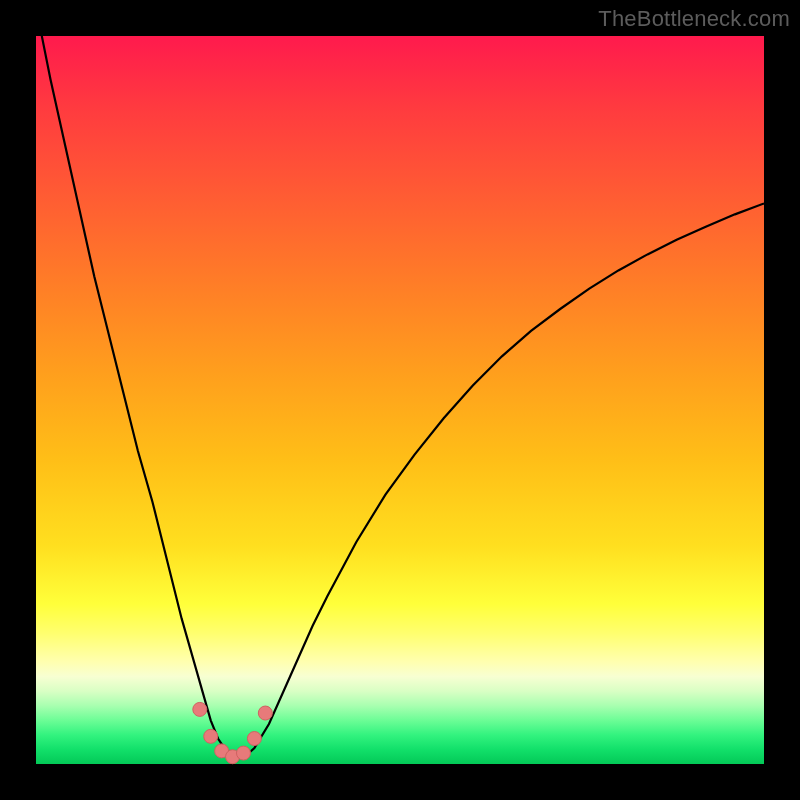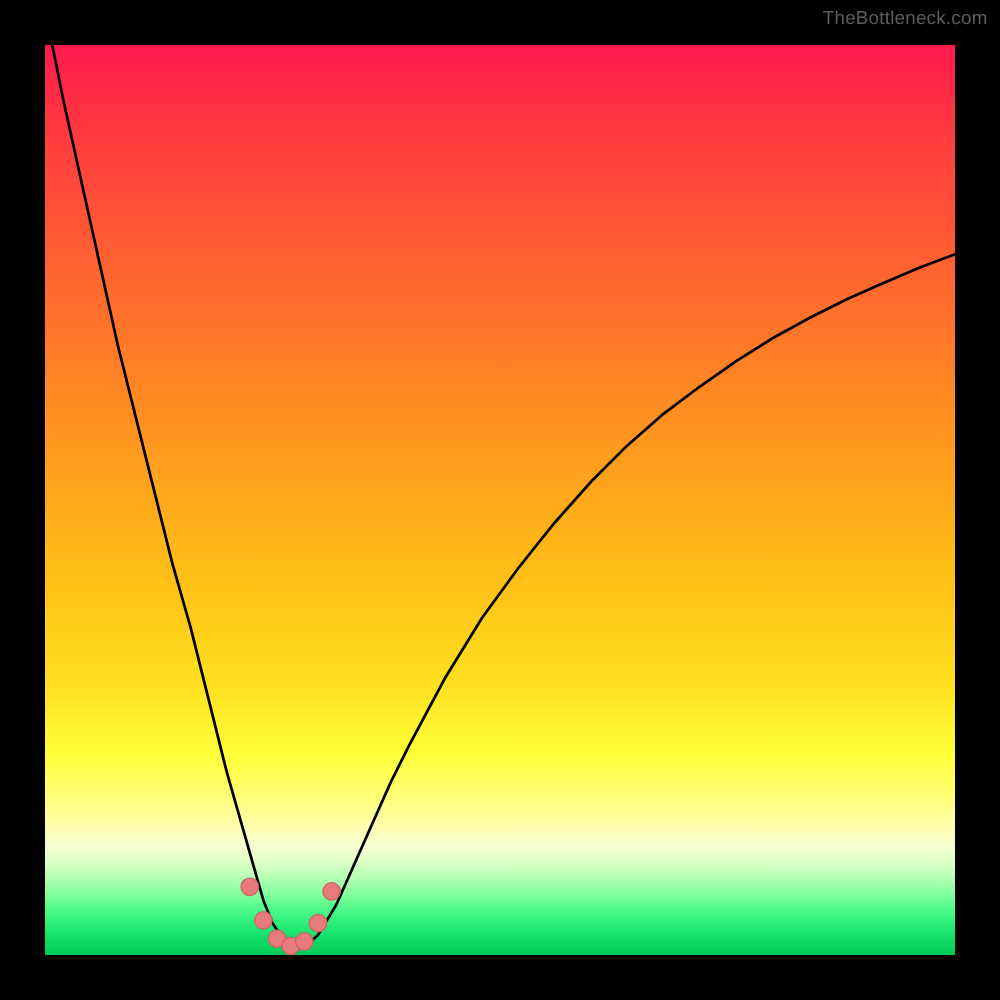--- a/index.html
+++ b/index.html
@@ -44,21 +44,21 @@
       #33f37f 96%,
       #12e06a 98%,
       #03c957 100%
     );
   }
   .watermark {
     position: absolute;
     top: 6px;
     right: 10px;
     color: #5c5c5c;
-    font-size: 15px;
+    font-size: 22px;
     letter-spacing: 0.2px;
   }
   svg.curve {
     position: absolute;
     left: 0;
     top: 0;
     width: 728px;
     height: 728px;
     overflow: visible;
   }

